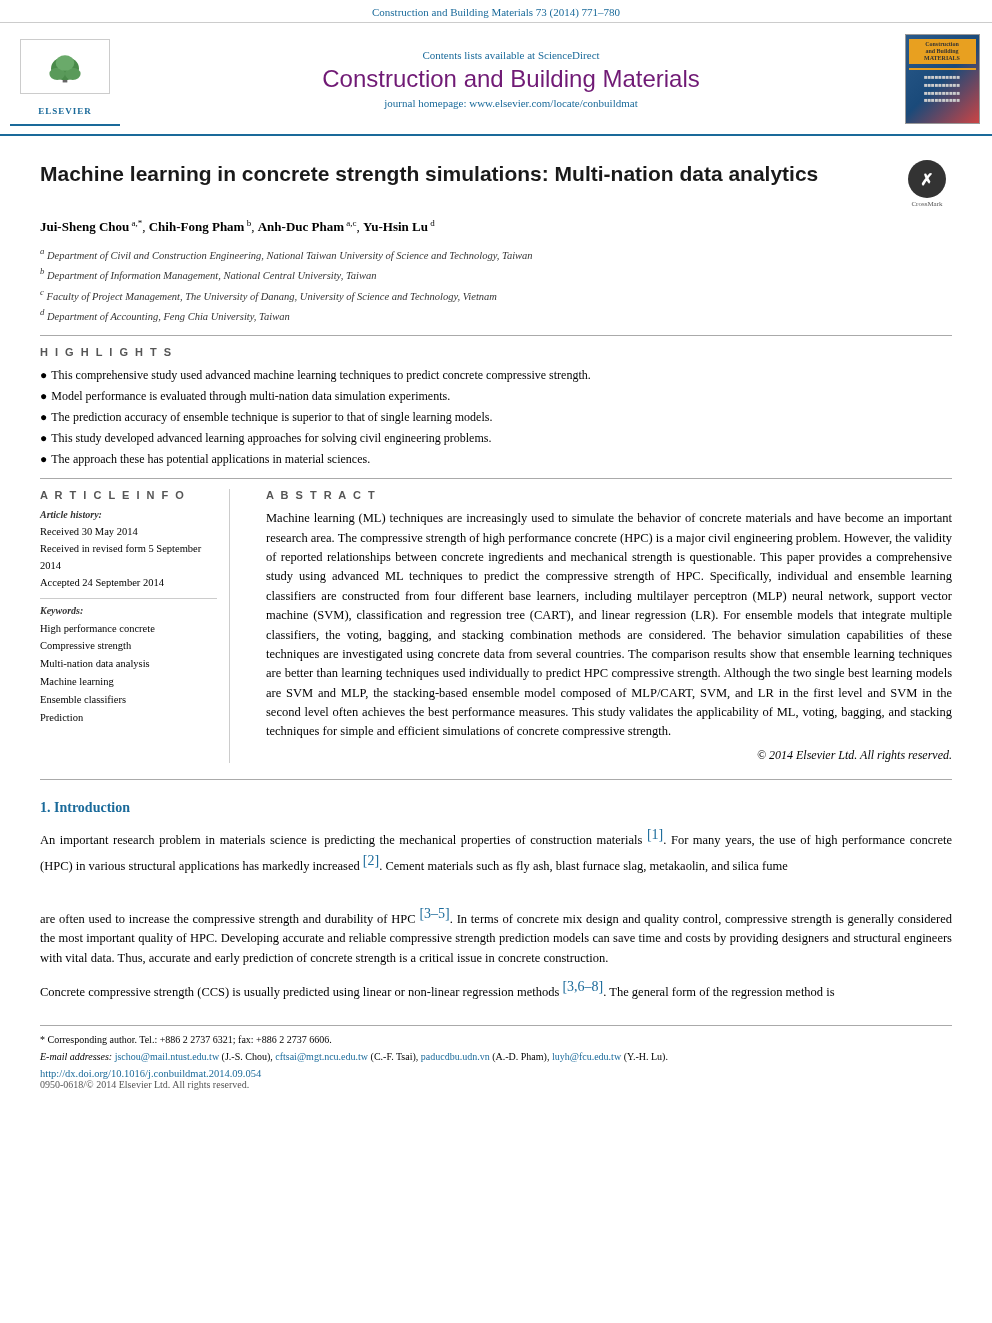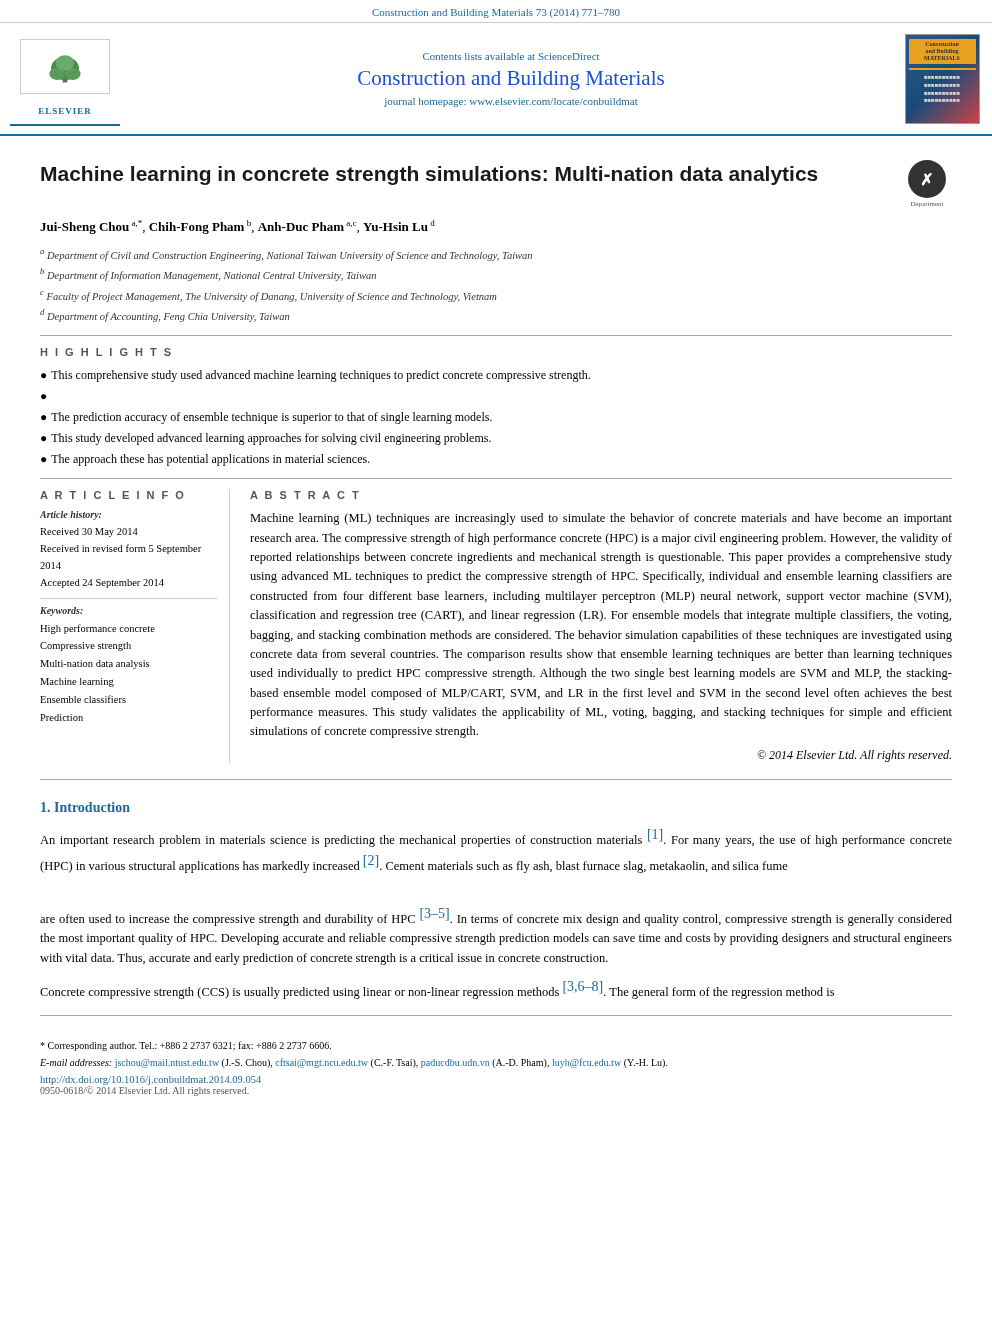--- a/index.html
+++ b/index.html
@@ -62,24 +62,24 @@
     .journal-center {
       flex: 1;
       text-align: center;
     }
     .sciencedirect-link {
       font-size: 11px;
       color: #1a6a9a;
       margin-bottom: 4px;
     }
     .journal-title-main {
-      font-size: 21px;
+      font-size: 24px;
       font-weight: normal;
-      color: #1d4ed8;
-      font-family: Liberation Serif, serif;
+      color: #701a75;
+      font-family: Liberation Sans, sans-serif;
     }
     .journal-homepage {
       font-size: 11px;
       color: #1a6a9a;
       margin-top: 4px;
     }
 
     .journal-cover {
       width: 80px;
       flex-shrink: 0;
@@ -214,21 +214,21 @@
       display: flex;
       gap: 4px;
     }
     .bullet {
       flex-shrink: 0;
     }
 
     
     .two-col {
       display: flex;
-      gap: 20px;
+      gap: 36px;
       margin-top: 10px;
     }
     .left-col {
       width: 190px;
       flex-shrink: 0;
     }
     .right-col {
       flex: 1;
     }
 
@@ -295,23 +295,23 @@
       font-size: 12.5px;
       line-height: 1.55;
       text-align: justify;
       margin-bottom: 8px;
     }
     a { color: #1a6a9a; text-decoration: none; }
     .ref { color: #1a6a9a; font-size: 14px; vertical-align: super; }
 
     
     .footer-section {
-      margin-top: 4px;
+      margin-top: 14px;
       border-top: 1px solid #aaa;
-      padding-top: 22px;
+      padding-top: 6px;
     }
     .footnote-item {
       font-size: 10px;
       line-height: 1.5;
       margin-bottom: 2px;
     }
     .doi-line {
       font-size: 10.5px;
       color: #1a6a9a;
       margin-top: 4px;
@@ -365,21 +365,21 @@
     </div>
   </div>
 </div>
 
 <div class="main-content">
 
   <div class="paper-title-section">
     <h1 class="paper-title">Machine learning in concrete strength simulations: Multi-nation data analytics</h1>
     <div class="crossmark-logo">
       <div class="crossmark-circle">✗</div>
-      <div class="crossmark-label">Department</div>
+      <div class="crossmark-label">CrossMark</div>
     </div>
   </div>
 
   <div class="authors-line">
     <span class="author-name">Jui-Sheng Chou</span><span class="author-super"> a,*</span>,
     <span class="author-name">Chih-Fong Pham</span><span class="author-super"> b</span>,
     <span class="author-name">Anh-Duc Pham</span><span class="author-super"> a,c</span>,
     <span class="author-name">Yu-Hsin Lu</span><span class="author-super"> d</span>
   </div>
 
@@ -393,20 +393,21 @@
   <hr class="section-divider">
 
   <div class="highlights-section">
     <div class="section-heading">H I G H L I G H T S</div>
     <div class="highlight-item">
       <span class="bullet">●</span>
       <span>This comprehensive study used advanced machine learning techniques to predict concrete compressive strength.</span>
     </div>
     <div class="highlight-item">
       <span class="bullet">●</span>
+      <span>Model performance is evaluated through multi-nation data simulation experiments.</span>
     </div>
     <div class="highlight-item">
       <span class="bullet">●</span>
       <span>The prediction accuracy of ensemble technique is superior to that of single learning models.</span>
     </div>
     <div class="highlight-item">
       <span class="bullet">●</span>
       <span>This study developed advanced learning approaches for solving civil engineering problems.</span>
     </div>
     <div class="highlight-item">

